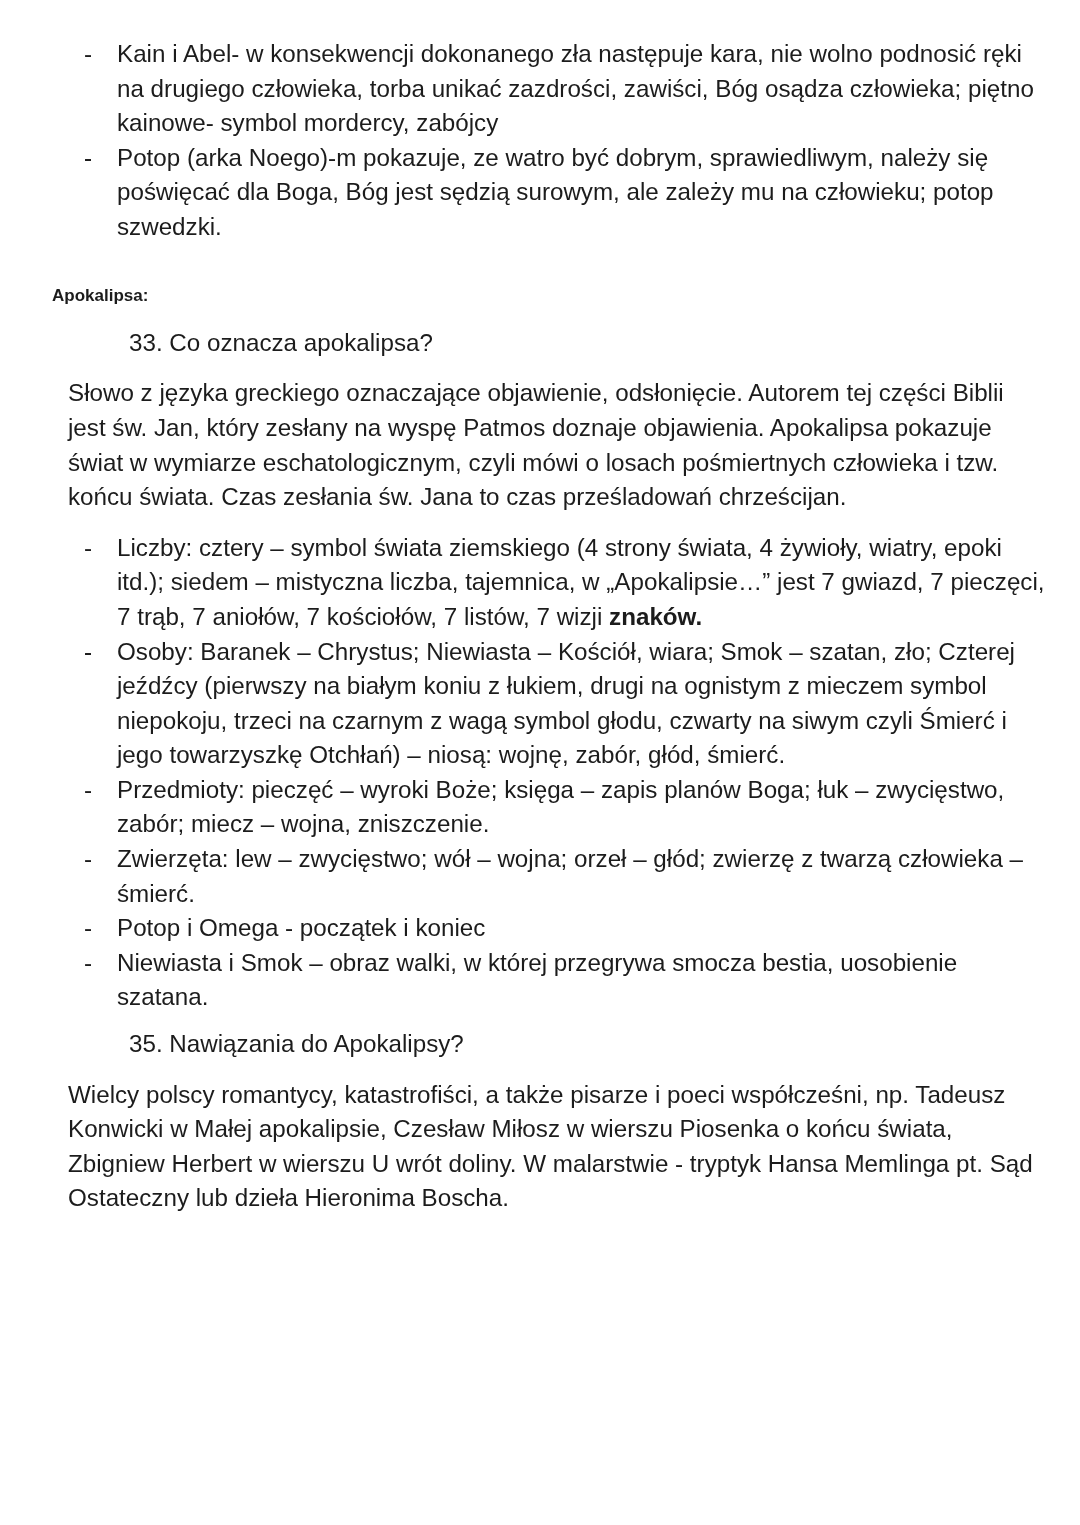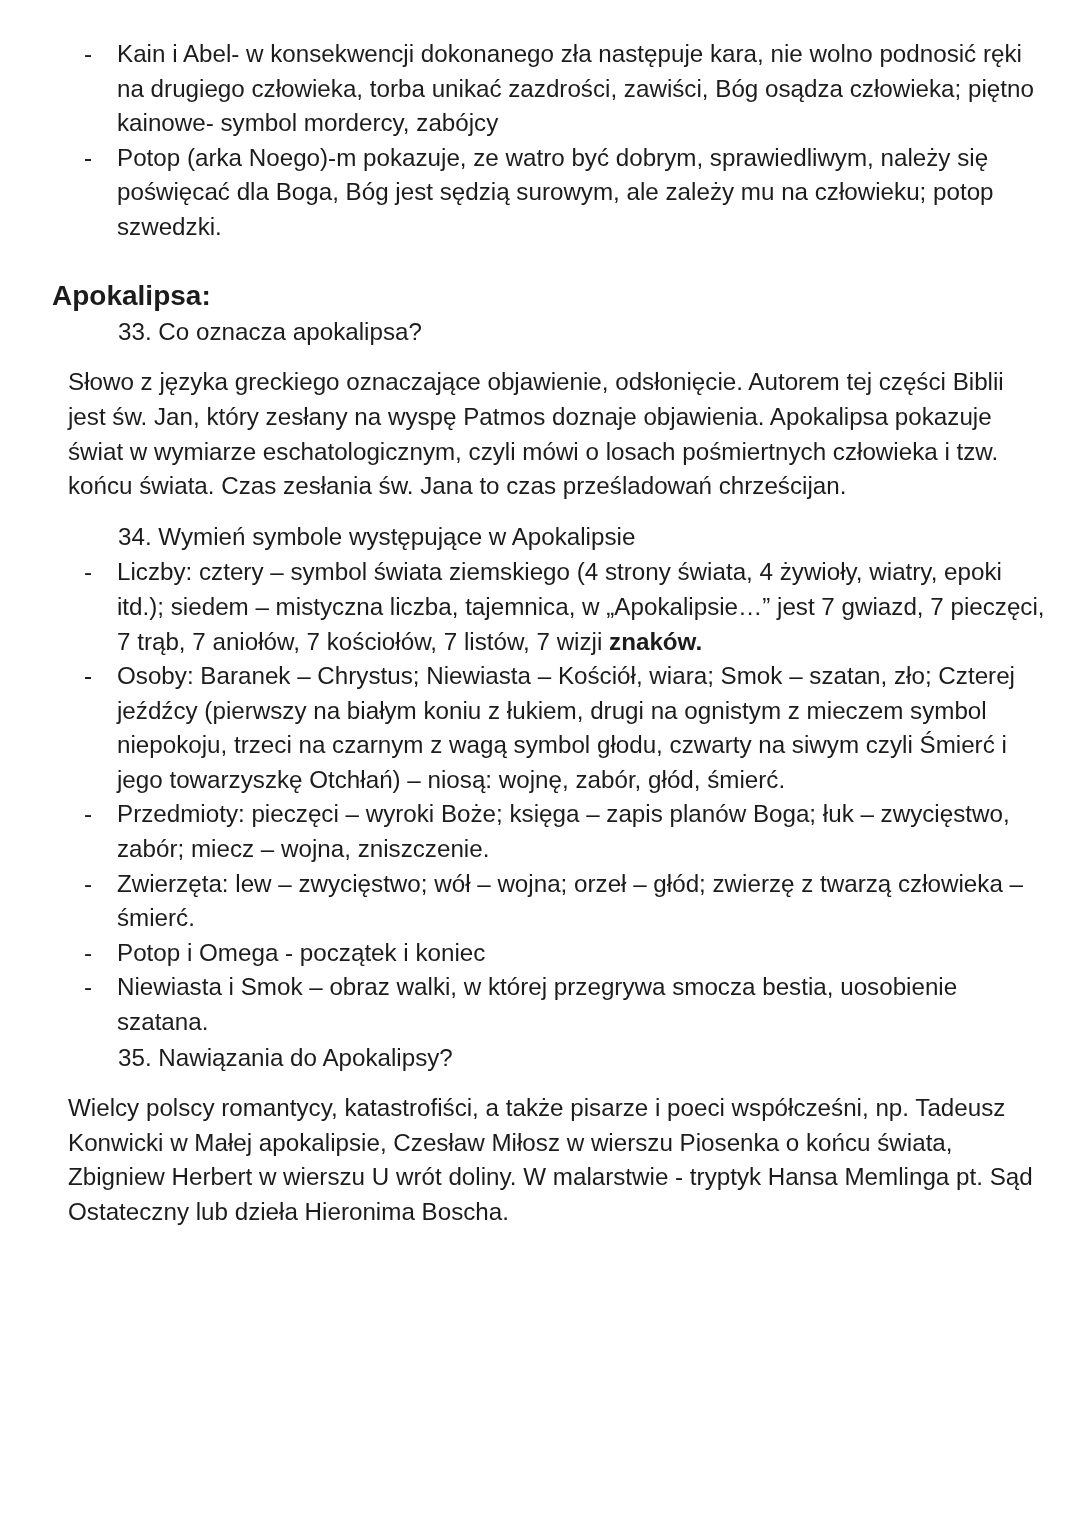--- a/index.html
+++ b/index.html
@@ -36,25 +36,25 @@
       position: absolute;
       left: 32px;
       top: 0;
     }
     .spacer {
       height: 34.6px;
     }
     .section-title {
       font-weight: bold;
       margin: 0;
-      font-size: 28px;
+      font-size: 17px;
     }
     .question {
       padding-left: 65px;
-      margin: 1px;
+      margin: 12px;
     }
     .paragraph {
       margin: 16px;
     }
     b.bold { font-weight: bold; }
   </style>
 </head>
 <body>
 
 <div class="page">
@@ -73,36 +73,35 @@
     </li>
   </ul>
 
   <div class="spacer"></div>
 
   <h2 class="section-title">Apokalipsa:</h2>
 
   <p class="question">33. Co oznacza apokalipsa?</p>
   <p class="paragraph">Słowo z języka greckiego oznaczające objawienie, odsłonięcie. Autorem tej części Biblii jest św. Jan, który zesłany na wyspę Patmos doznaje objawienia. Apokalipsa pokazuje świat w wymiarze eschatologicznym, czyli mówi o losach pośmiertnych człowieka i tzw. końcu świata. Czas zesłania św. Jana to czas prześladowań chrześcijan.</p>
 
-  <p class="question">34. Wymień symbole występujące w Apokalipsie</p>
   <ul class="dash-list">
     <li>
       <span class="dash">-</span>
       <span>Liczby: cztery – symbol świata ziemskiego (4 strony świata, 4 żywioły, wiatry, epoki itd.); siedem – mistyczna liczba, tajemnica, w „Apokalipsie…” jest 7 gwiazd, 7 pieczęci, 7 trąb, 7 aniołów, 7 kościołów, 7 listów, 7 wizji </span><b class="bold">znaków.</b>
     </li>
     <li>
       <span class="dash">-</span>
     </li>
     <li>
       <span class="dash">-</span>
       <span>Osoby: Baranek – Chrystus; Niewiasta – Kościół, wiara; Smok – szatan, zło; Czterej jeźdźcy (pierwszy na białym koniu z łukiem, drugi na ognistym z mieczem symbol niepokoju, trzeci na czarnym z wagą symbol głodu, czwarty na siwym czyli Śmierć i jego towarzyszkę Otchłań) – niosą: wojnę, zabór, głód, śmierć.</span>
     </li>
     <li>
       <span class="dash">-</span>
-      <span>Przedmioty: pieczęci – wyroki Boże; księga – zapis planów Boga; łuk – zwycięstwo, zabór; miecz – wojna, zniszczenie.</span>
+      <span>Przedmioty: pieczęć – wyroki Boże; księga – zapis planów Boga; łuk – zwycięstwo, zabór; miecz – wojna, zniszczenie.</span>
     </li>
     <li>
       <span class="dash">-</span>
       <span>Zwierzęta: lew – zwycięstwo; wół – wojna; orzeł – głód; zwierzę z twarzą człowieka – śmierć.</span>
     </li>
     <li>
       <span class="dash">-</span>
       <span>Potop i Omega - początek i koniec</span>
     </li>
     <li>

